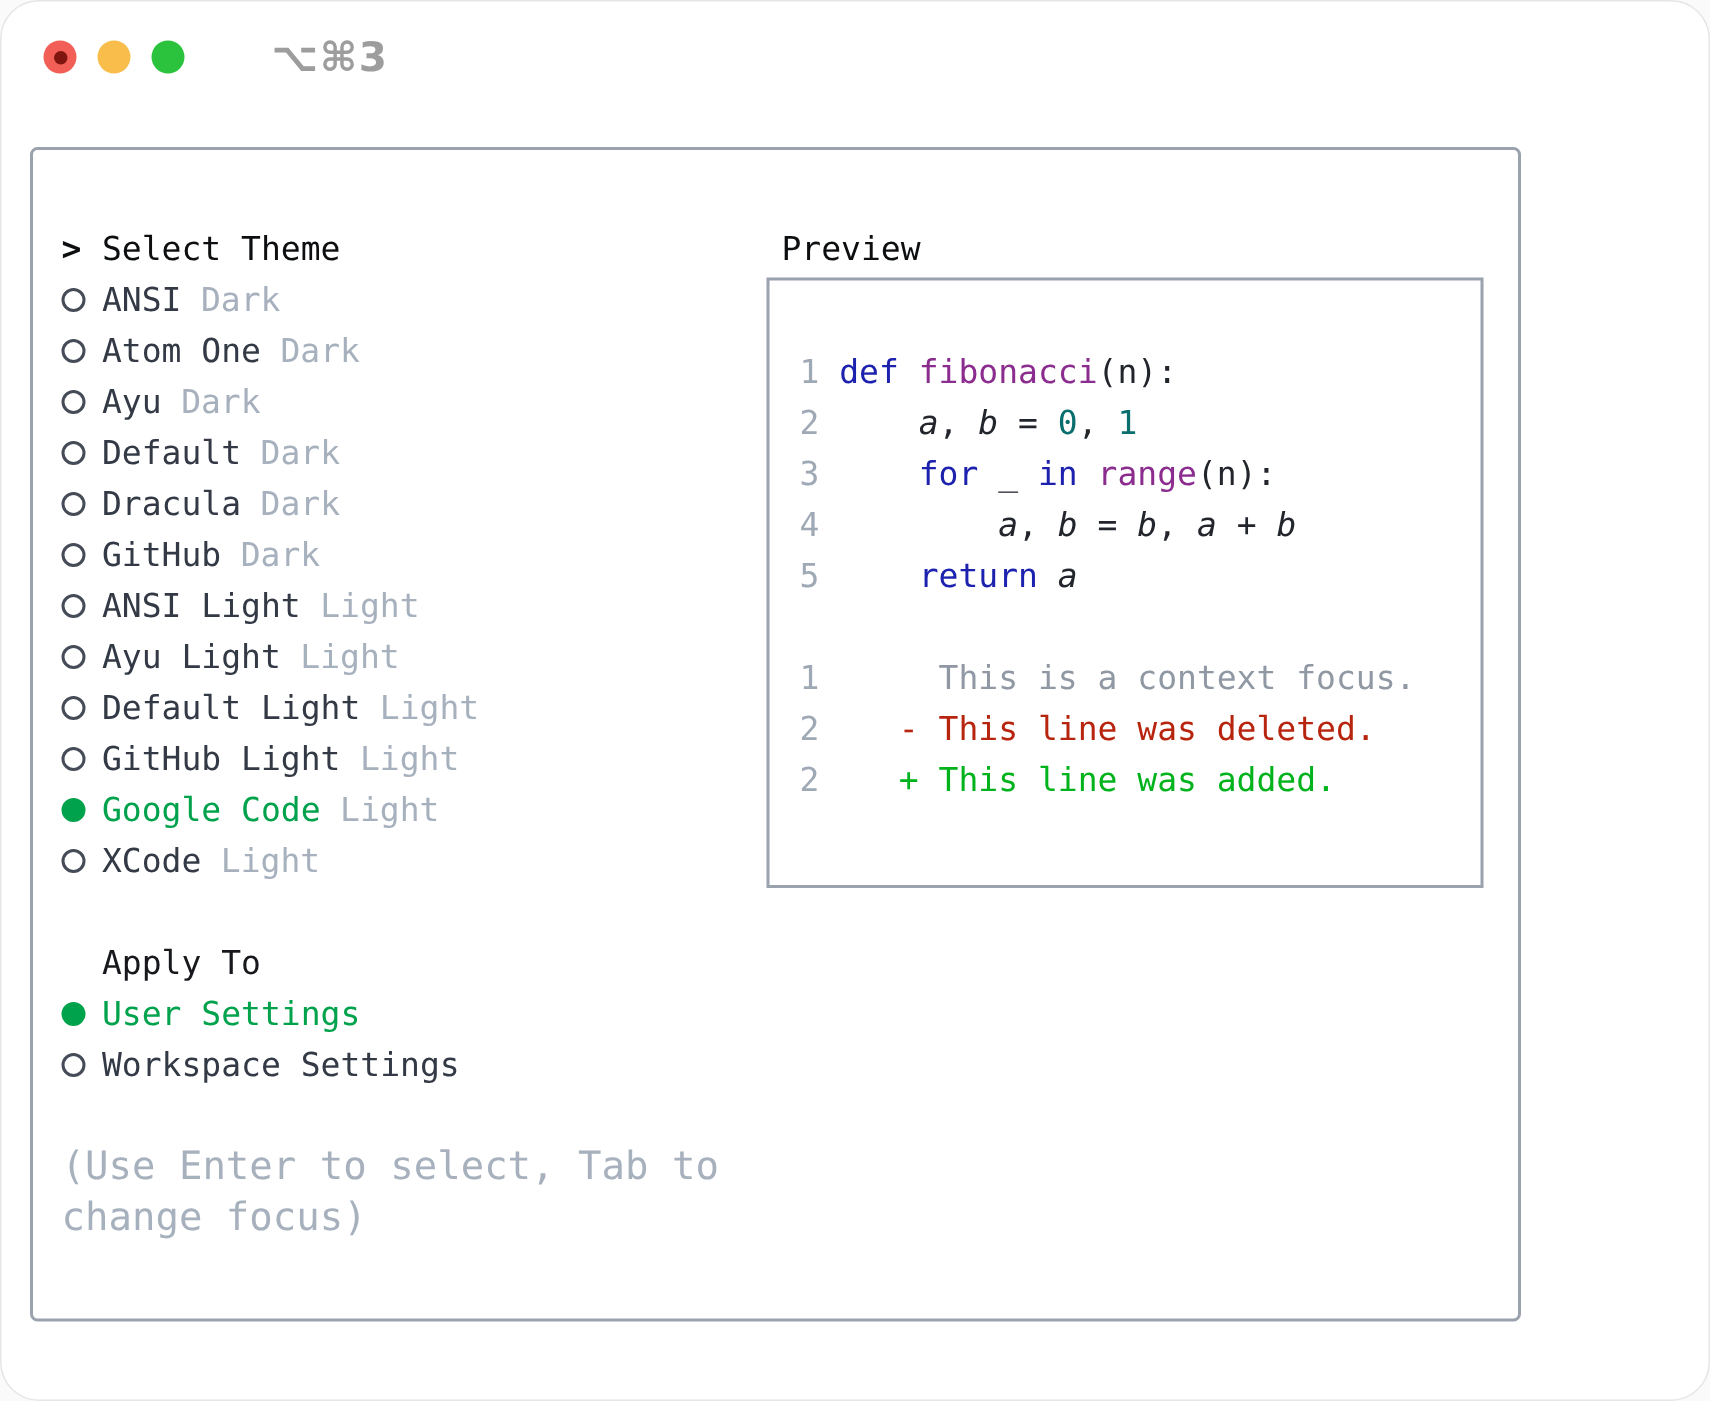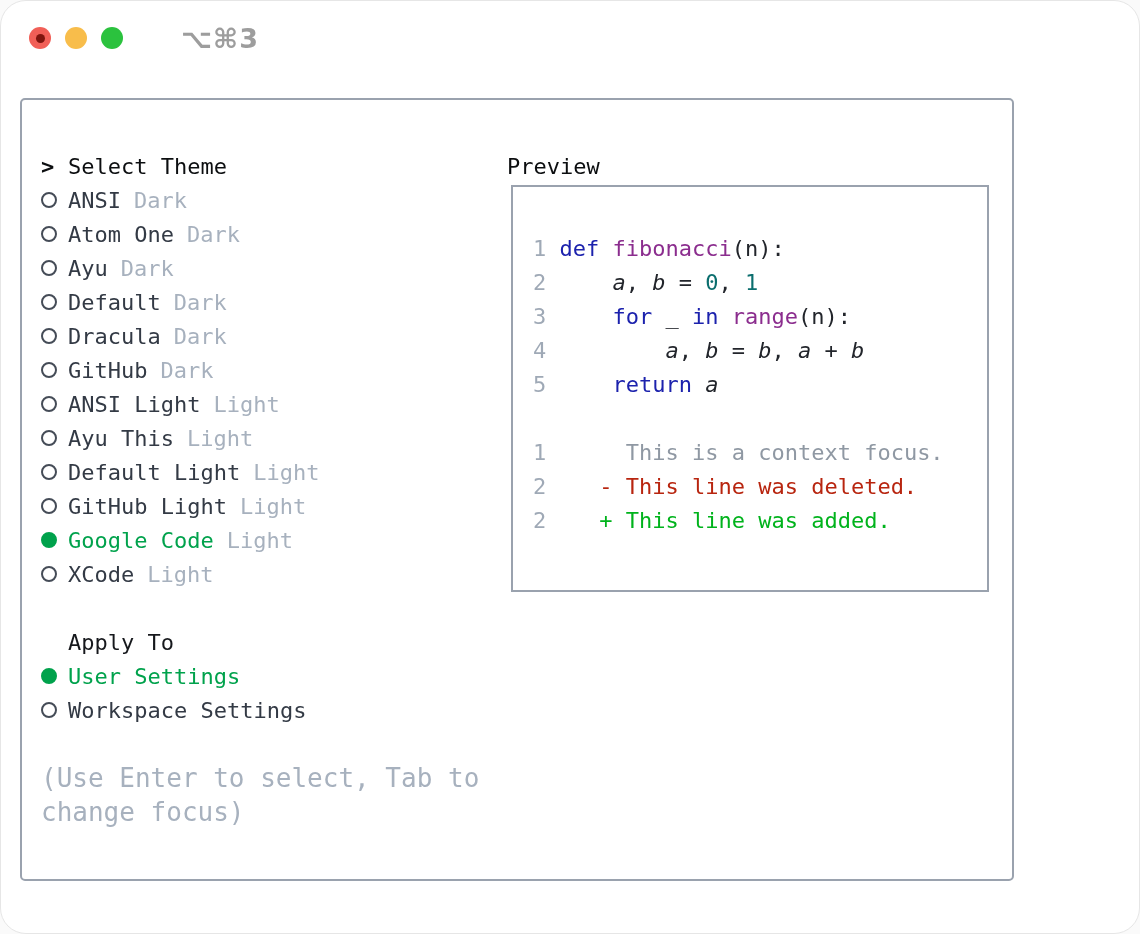--- a/index.html
+++ b/index.html
@@ -30,21 +30,21 @@
   .dot.filled{background:var(--selected-green);border-color:var(--selected-green);}
   .prompt{font-weight:bold;color:#0c0e10;}
   .hdr{font-weight:normal;color:#0c0e10;}
   .label{white-space:pre;}
   .label.selected{color:var(--selected-green);}
   .variant{color:var(--muted-gray);padding-left:13px;white-space:pre;}
   .spacer{height:34px;}
   .apply-hdr{color:#16181c;}
   .help{font-size:26px;line-height:34px;color:var(--muted-gray);margin-top:0;width:440px;}
   
-  .preview-title{font-size:22px;height:34px;display:flex;align-items:center;margin-left:1px;text-align:right;}
+  .preview-title{font-size:22px;height:34px;display:flex;align-items:center;margin-left:15px;text-align:right;}
   .preview-box{
     margin-left:5px;margin-top:2px;width:478px;height:407px;box-sizing:border-box;
     border:2px solid var(--border-gray);padding:49px 0 0 20px;
   }
   .code-line{height:34px;font-size:22px;white-space:pre;color:#22252b;}
   .tok-lineno{color:var(--line-number-gray);}
   .tok-kw{color:var(--keyword-blue);}
   .tok-fn{color:var(--function-purple);}
   .tok-num{color:var(--number-teal);}
   .tok-plain{color:#22252b;}
@@ -122,21 +122,21 @@
             <span class="bullet">
               <span class="dot"></span>
             </span>
             <span class="label">ANSI Light</span>
             <span class="variant">Light</span>
           </div>
           <div class="row">
             <span class="bullet">
               <span class="dot"></span>
             </span>
-            <span class="label">Ayu This</span>
+            <span class="label">Ayu Light</span>
             <span class="variant">Light</span>
           </div>
           <div class="row">
             <span class="bullet">
               <span class="dot"></span>
             </span>
             <span class="label">Default Light</span>
             <span class="variant">Light</span>
           </div>
           <div class="row">

